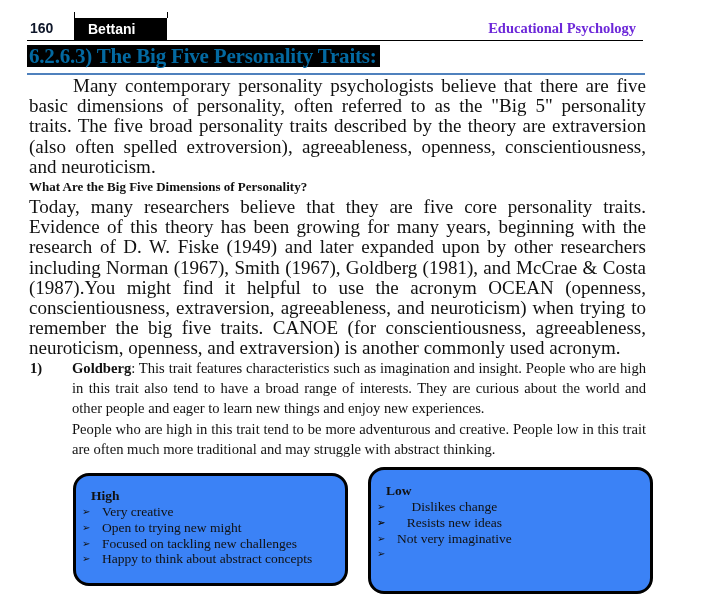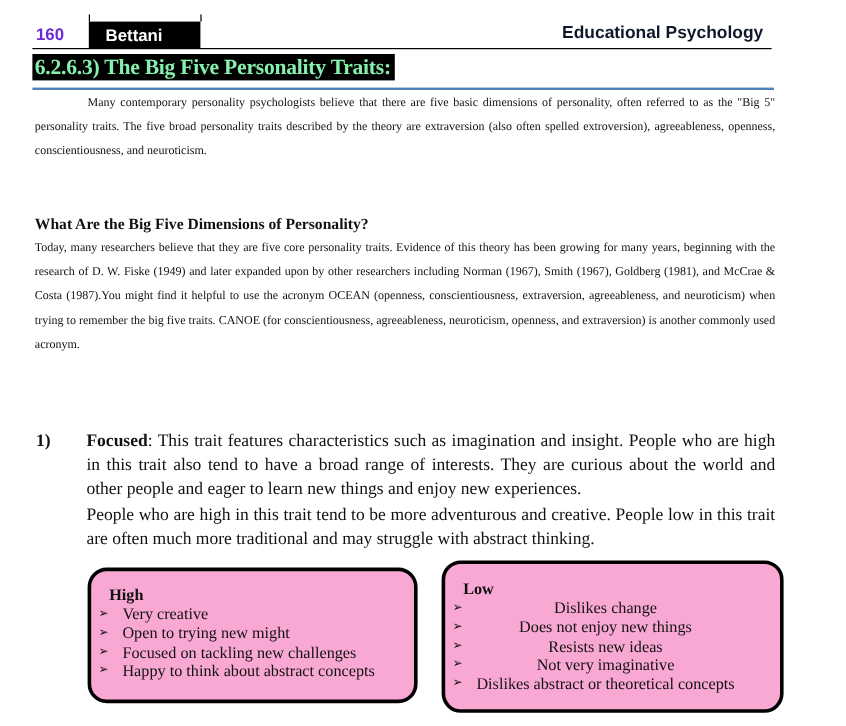--- a/index.html
+++ b/index.html
@@ -3,42 +3,42 @@
   <meta charset="utf-8">
   <style>
     * { margin: 0; padding: 0; box-sizing: border-box; }
     html, body { width: 705px; height: 605px; background: #ffffff; overflow: hidden; }
     body { position: relative; font-family: "Liberation Serif", serif; color: #111; }
 
     .page { position: absolute; left: 0; top: 0; width: 705px; height: 605px; }
 
     
     .hdr { position: absolute; left: 27px; top: 18px; width: 616px; height: 23px; border-bottom: 1.5px solid #000; }
-    .hdr-page { position: absolute; left: 3px; top: 2px; font-family: "Liberation Sans", sans-serif; font-weight: bold; font-size: 14px; color: #6d28d9; }
+    .hdr-page { position: absolute; left: 3px; top: 2px; font-family: "Liberation Sans", sans-serif; font-weight: bold; font-size: 14px; color: #0f172a; }
     .hdr-series { position: absolute; left: 47px; top: 0; width: 93px; height: 22px; background: #000; color: #fff; font-family: "Liberation Sans", sans-serif; font-weight: bold; font-size: 14px; line-height: 22px; padding-left: 14px; }
     .hdr-vline { position: absolute; left: 47px; top: -6px; width: 1px; height: 6px; background:#000; }
     .hdr-vline2 { position: absolute; left: 140px; top: -6px; width: 1px; height: 6px; background:#000; }
-    .hdr-subject { position: absolute; right: 7px; top: 2px; font-family: Liberation Sans, sans-serif; font-weight: bold; font-size: 14.5px; color: #0f172a; }
+    .hdr-subject { position: absolute; right: 7px; top: 2px; font-family: Liberation Serif, serif; font-weight: bold; font-size: 14.5px; color: #6d28d9; }
 
-    .title { position: absolute; left: 27px; top: 45px; height: 22px; background: #000; color: #86efac; font-weight: bold; font-size: 18px; line-height: 22px; padding: 0 3px 0 2px; letter-spacing: -0.2px; }
+    .title { position: absolute; left: 27px; top: 45px; height: 22px; background: #000; color: #0369a1; font-weight: bold; font-size: 21px; line-height: 22px; padding: 0 3px 0 2px; letter-spacing: -0.2px; }
     .blue-rule { position: absolute; left: 27px; top: 73px; width: 618px; height: 2px; background: #4f81bd; }
 
-    .para { position: absolute; left: 29px; width: 617px; font-size: 10px; line-height: 20.2px; text-align: justify; }
+    .para { position: absolute; left: 29px; width: 617px; font-size: 19px; line-height: 20.2px; text-align: justify; }
     .para .indent { display: inline-block; width: 44px; }
     .p1 { top: 76px; }
     .h2 { position: absolute; left: 29px; top: 177px; font-size: 13px; font-weight: bold; line-height: 20px; }
     .p2 { top: 197px; }
     .p3 { top: 337px; }
 
     .li-num { position: absolute; left: 30px; top: 358px; font-weight: bold; font-size: 14.6px; line-height: 20px; }
     .li-body { position: absolute; left: 72px; top: 358px; width: 574px; font-size: 14.6px; line-height: 20.2px; text-align: justify; }
     .li-body b { font-weight: bold; }
     .li-body .line { display: block; }
 
-    .box { position: absolute; border: 3px solid #000; border-radius: 16px; background: #f9a8d4; }
+    .box { position: absolute; border: 3px solid #000; border-radius: 16px; background: #3b82f6; }
     .box-high { left: 73px; top: 473px; width: 275px; height: 113px; }
     .box-low { left: 368px; top: 467px; width: 285px; height: 127px; text-align: center; }
     .box-head { position: absolute; font-weight: bold; font-size: 13.5px; line-height: 16px; }
     .box-high .box-head { left: 15px; top: 12px; }
     .box-low .box-head { left: 15px; top: 13px; }
     .box ul { position: absolute; list-style: none; font-size: 13.5px; line-height: 15.8px; }
     .box-high ul { left: 6px; top: 28px; }
     .box-low ul { left: 6px; top: 29px; }
     .box li { position: relative; padding-left: 20px; white-space: nowrap; }
     .box li .arrow { position: absolute; left: 0; top: 0; font-family: "DejaVu Sans", sans-serif; font-size: 10px; line-height: 15.8px; }
@@ -61,38 +61,38 @@
 
   <p class="para p1"><span class="indent"></span><span>Many contemporary personality psychologists believe that there are five basic dimensions of personality, often referred to as the "Big 5" personality traits. The five broad personality traits described by the theory are extraversion (also often spelled extroversion), agreeableness, openness, conscientiousness, and neuroticism.</span></p>
 
   <div class="h2">What Are the Big Five Dimensions of Personality?</div>
 
   <p class="para p2">Today, many researchers believe that they are five core personality traits. Evidence of this theory has been growing for many years, beginning with the research of D. W. Fiske (1949) and later expanded upon by other researchers including Norman (1967), Smith (1967), Goldberg (1981), and McCrae &amp; Costa (1987).You might find it helpful to use the acronym OCEAN (openness, conscientiousness, extraversion, agreeableness, and neuroticism) when trying to remember the big five traits. CANOE (for conscientiousness, agreeableness, neuroticism, openness, and extraversion) is another commonly used acronym.</p>
 
 
   <div class="li-num">1)</div>
   <div class="li-body">
-    <span class="line"><b>Focused</b><span>: This trait features characteristics such as imagination and insight. People who are high in this trait also tend to have a broad range of interests. They are curious about the world and other people and eager to learn new things and enjoy new experiences.</span></span>
+    <span class="line"><b>Goldberg</b><span>: This trait features characteristics such as imagination and insight. People who are high in this trait also tend to have a broad range of interests. They are curious about the world and other people and eager to learn new things and enjoy new experiences.</span></span>
     <span class="line">People who are high in this trait tend to be more adventurous and creative. People low in this trait are often much more traditional and may struggle with abstract thinking.</span>
   </div>
 
   <div class="box box-high">
     <div class="box-head">High</div>
     <ul>
       <li><span class="arrow">➢</span><span>Very creative</span></li>
       <li><span class="arrow">➢</span><span>Open to trying new might</span></li>
       <li><span class="arrow">➢</span><span>Focused on tackling new challenges</span></li>
       <li><span class="arrow">➢</span><span>Happy to think about abstract concepts</span></li>
     </ul>
   </div>
 
   <div class="box box-low">
     <div class="box-head">Low</div>
     <ul>
       <li><span class="arrow">➢</span><span>Dislikes change</span></li>
-      <li><span class="arrow">➢</span><span>Does not enjoy new things</span></li>
+      <li><span class="arrow">➢</span></li>
       <li><span class="arrow">➢</span><span>Resists new ideas</span></li>
       <li><span class="arrow">➢</span><span>Not very imaginative</span></li>
-      <li><span class="arrow">➢</span><span>Dislikes abstract or theoretical concepts</span></li>
+      <li><span class="arrow">➢</span></li>
     </ul>
   </div>
 
 </div>
 
 </body></html>

